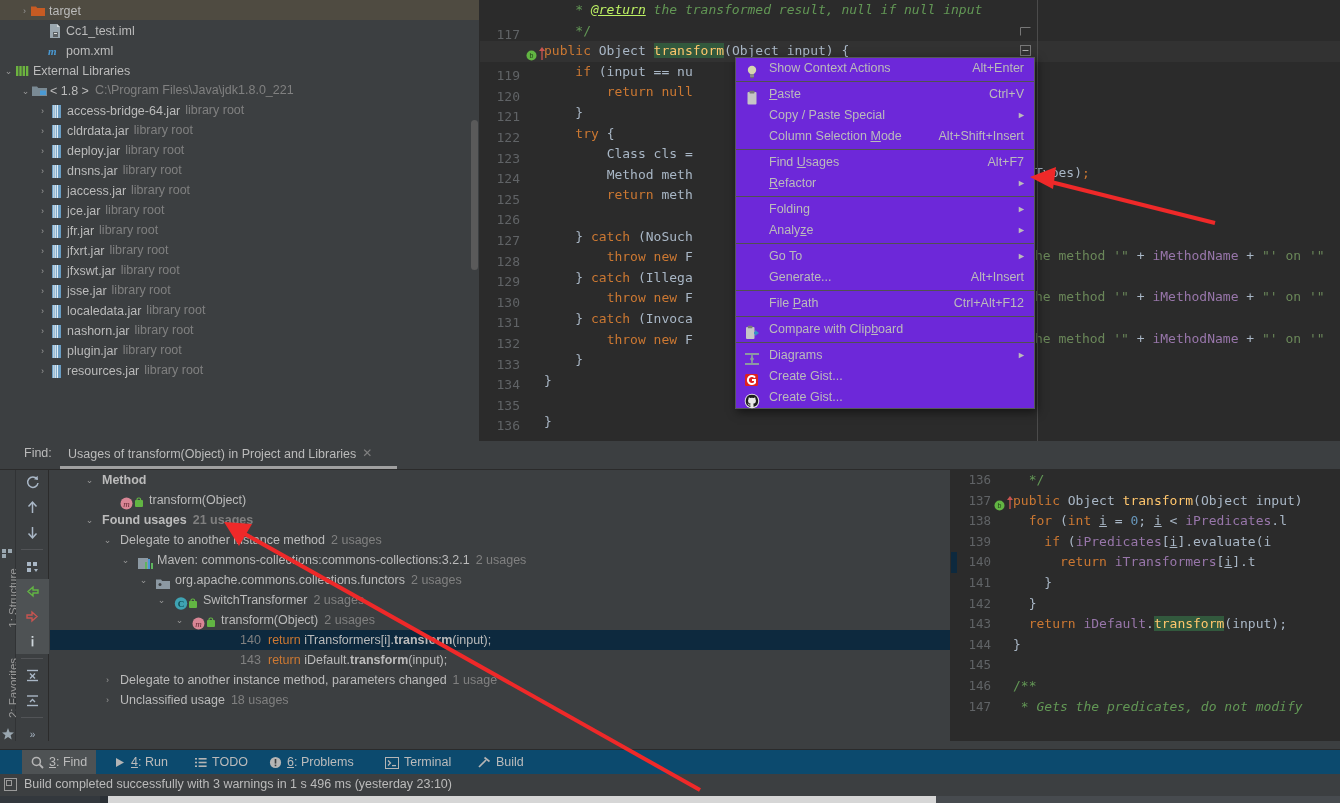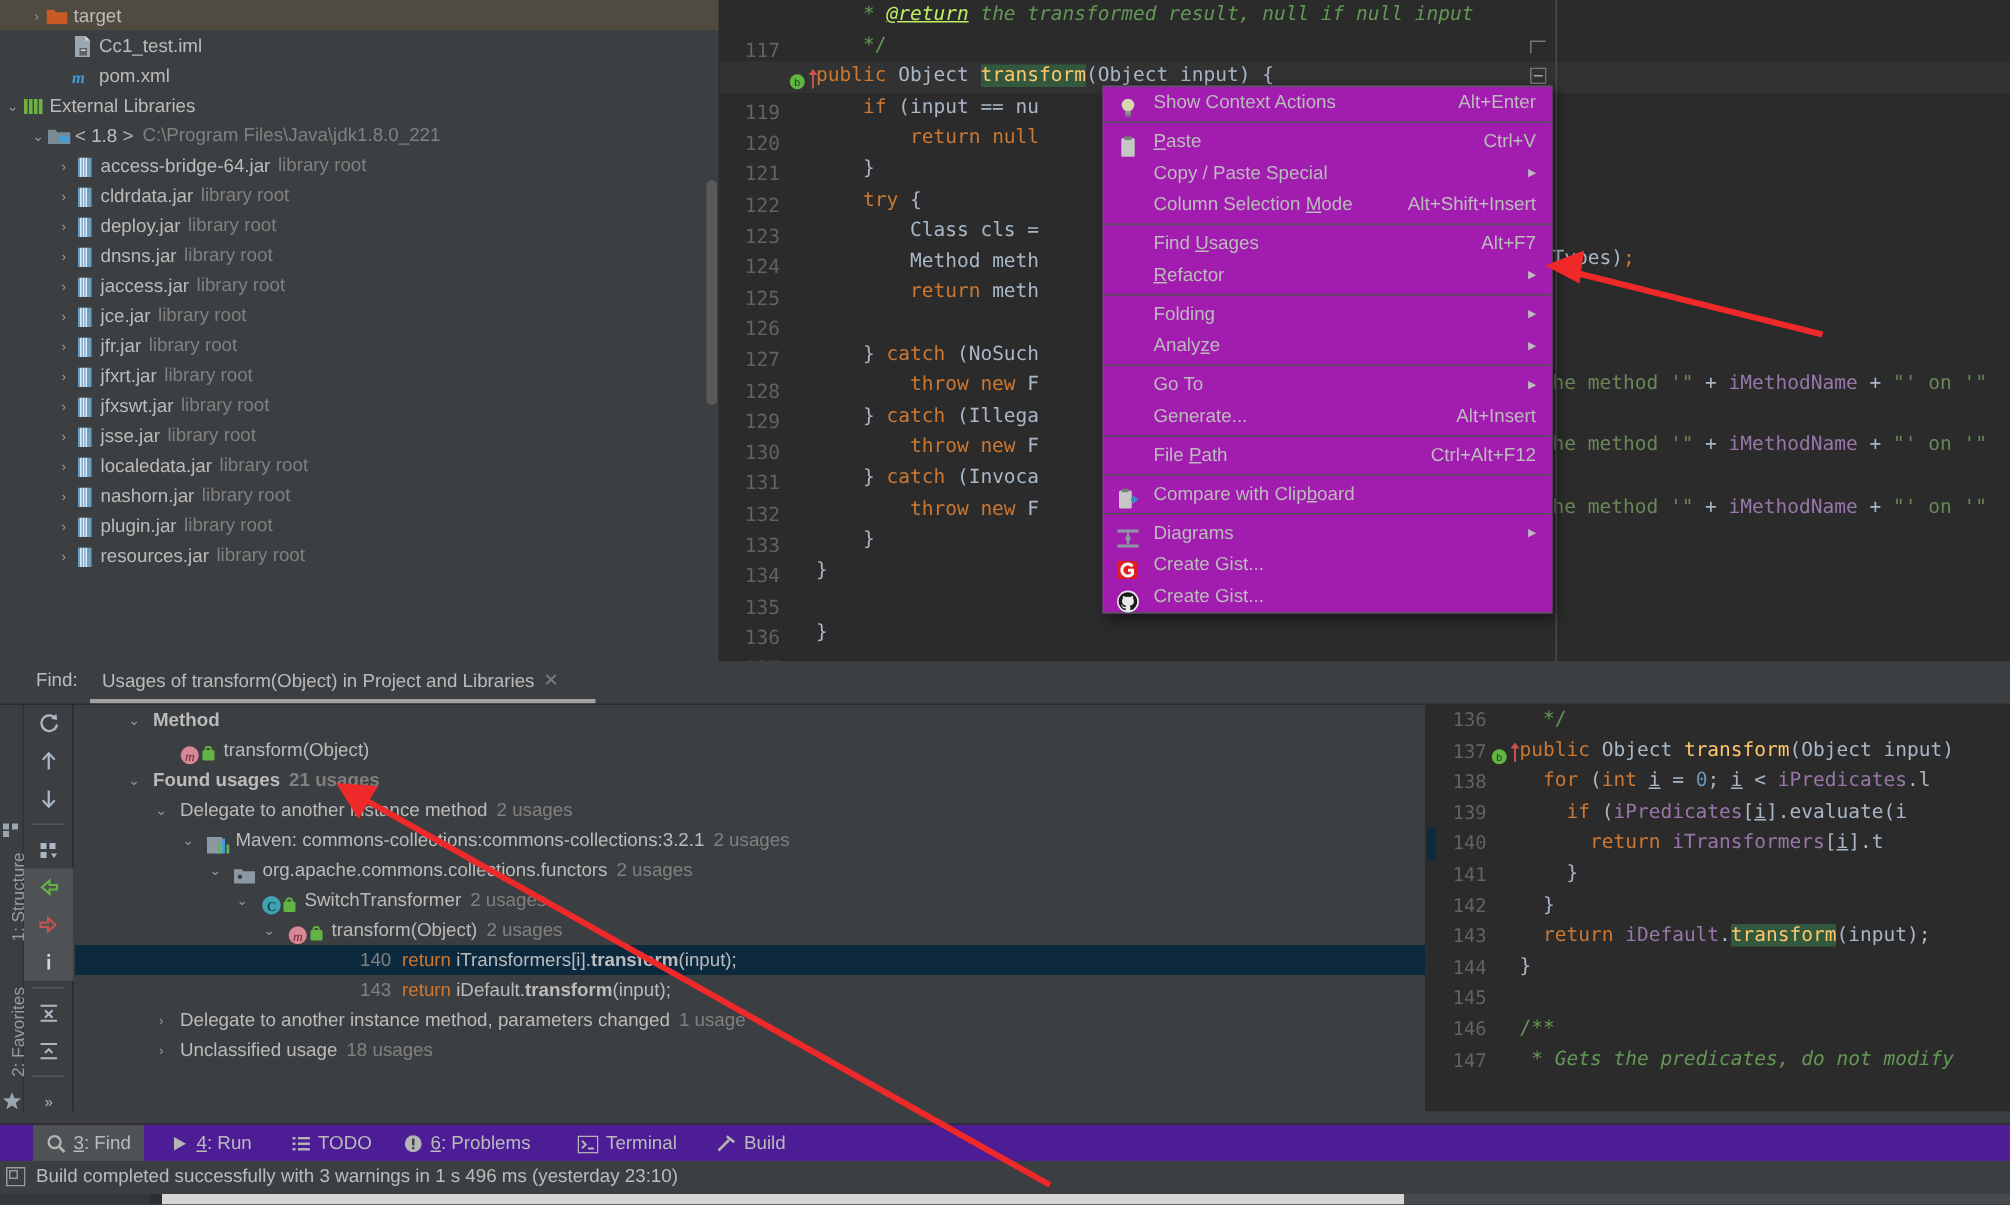--- a/index.html
+++ b/index.html
@@ -63,21 +63,21 @@
   .kw{color:#cc7832;} .str{color:#6a8759;} .num{color:#6897bb;}
   .cmt{color:#629755; font-style:italic;} .cmt2{color:#629755;}
   .typ{color:#a9b7c6;} .mth{color:#ffc66d;} .fld{color:#9876aa;}
   .pln{color:#a9b7c6;}
   .tagd{color:#bef264; font-style:italic; text-decoration:underline;}
   .hl-ident{ background:#32593d; }
 
   
   .ctx{
     position:absolute; left:735px; top:57px; width:300px;
-    background:#a21caf; border:1px solid #555759;
+    background:#6d28d9; border:1px solid #555759;
     box-shadow:2px 3px 9px rgba(0,0,0,.55);
     z-index:50; padding:0;
   }
   .ctx .mi{
     position:relative; height:21px; line-height:21px;
     padding-left:33px; padding-right:8px; font-size:12.5px; color:#bbbbbb;
     white-space:nowrap;
   }
   .ctx .mi .short{ position:absolute; right:10px; top:0; color:#bbbbbb; }
   .ctx .mi .arrowr{ position:absolute; right:8px; top:0; color:#bbbbbb; font-size:9px;}
@@ -152,21 +152,21 @@
   .pv-code{ position:absolute; left:62px; top:0;}
 
   .pv-tabs{
     position:absolute; left:951px; top:300px; width:389px; height:29px;
     background:#3c3f41;
   }
 
   
   .toolbar-bottom{
     position:absolute; left:0; top:749px; width:1340px; height:25px;
-    background:#4c1d95; border-top:1px solid #2b2b2b;
+    background:#0c4a6e; border-top:1px solid #2b2b2b;
   }
   .tw-btn{
     position:absolute; top:0; height:25px; line-height:25px; font-size:12.5px;
     color:#bbbbbb; padding:0 9px; white-space:nowrap;
   }
   .tw-btn.active{ background:#4e5254; }
   .tw-btn u{ text-decoration:underline; }
 
   .statusbar{
     position:absolute; left:0; top:774px; width:1340px; height:22px;

